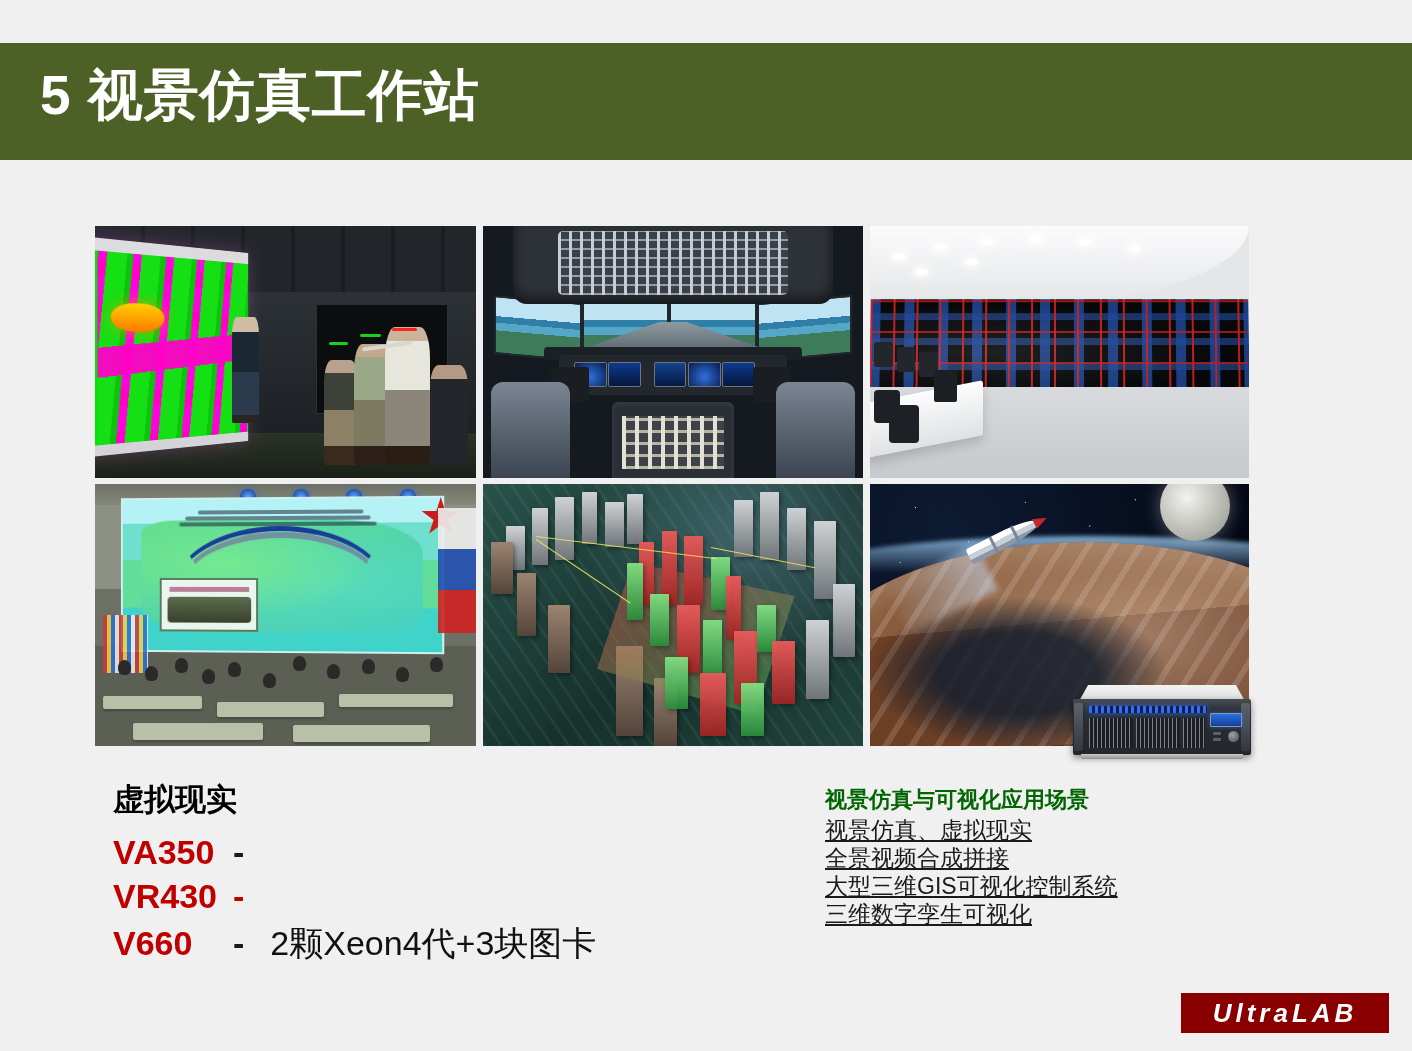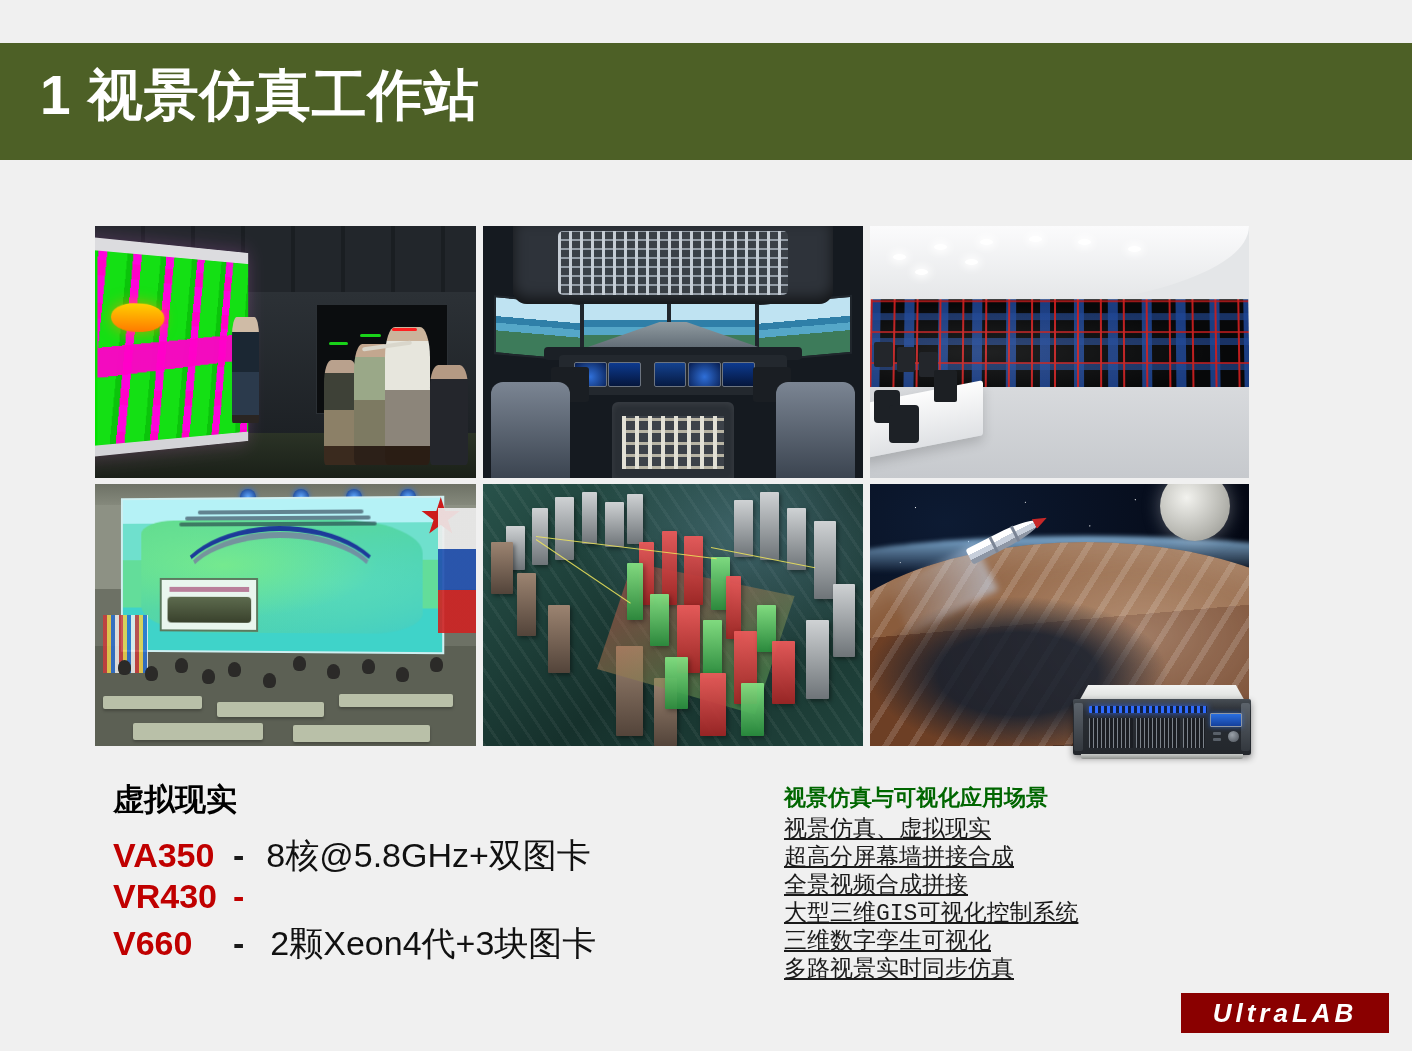--- a/index.html
+++ b/index.html
@@ -413,21 +413,21 @@
   }
   .model-dash{ font-size:34px; font-weight:bold; }
   .model-dash.red{ color:#c00000; }
   .model-dash.dark{ color:#1a1a1a; }
   .model-spec{
     font-size:34px; color:#111; margin-left:22px;
   }
   .model-row.r2 .model-spec{ margin-left:14px; }
   .model-row.r3 .model-spec{ margin-left:26px; }
 
-  .scenes{ position:absolute; left:784px; top:786px;font-family:Liberation Mono, monospace; }
+  .scenes{ position:absolute; left:825px; top:786px; }
   .scenes-heading{
     font-size:22px; font-weight:bold; color:#006600;
     white-space:nowrap; line-height:1.25; margin-bottom:2px;
   }
   .scene-item{
     font-size:23px; color:#1a1a1a; line-height:1.22;
     text-decoration:underline; text-underline-offset:2px;
     white-space:nowrap;
     display:inline-block;
   }
@@ -443,21 +443,21 @@
   .logo-text{
     color:#ffffff; font-style:italic; font-weight:bold;
     font-size:26px; letter-spacing:4px;
     font-family:"Liberation Sans","DejaVu Sans",sans-serif;
   }
 </style>
 </head>
 <body>
 
 <div class="header-band"></div>
-<div class="header-title">1 视景仿真工作站</div>
+<div class="header-title">5 视景仿真工作站</div>
 
 <div class="grid">
 
   <div class="grid-row row1">
 
     <div class="cell c1">
       <div class="p1">
         <div class="ceiling"></div>
         <div class="backwall"></div>
         <div class="curtain"></div>
@@ -649,38 +649,35 @@
     </div>
   </div>
 </div>
 
 <div class="models-heading">虚拟现实</div>
 
 <div class="model-list">
   <div class="model-row r1">
     <span class="model-name">VA350</span>
     <span class="model-dash dark">-</span>
-    <span class="model-spec">8核@5.8GHz+双图卡</span>
   </div>
   <div class="model-row r2">
     <span class="model-name">VR430</span>
     <span class="model-dash red">-</span>
   </div>
   <div class="model-row r3">
     <span class="model-name">V660</span>
     <span class="model-dash dark">-</span>
     <span class="model-spec">2颗Xeon4代+3块图卡</span>
   </div>
 </div>
 
 <div class="scenes">
   <div class="scenes-heading">视景仿真与可视化应用场景</div>
   <div class="scene-line"><span class="scene-item">视景仿真、虚拟现实</span></div>
-  <div class="scene-line"><span class="scene-item">超高分屏幕墙拼接合成</span></div>
   <div class="scene-line"><span class="scene-item">全景视频合成拼接</span></div>
   <div class="scene-line"><span class="scene-item">大型三维GIS可视化控制系统</span></div>
   <div class="scene-line"><span class="scene-item">三维数字孪生可视化</span></div>
-  <div class="scene-line"><span class="scene-item">多路视景实时同步仿真</span></div>
 </div>
 
 <div class="logo">
   <span class="logo-text">UltraLAB</span>
 </div>
 
 </body></html>

